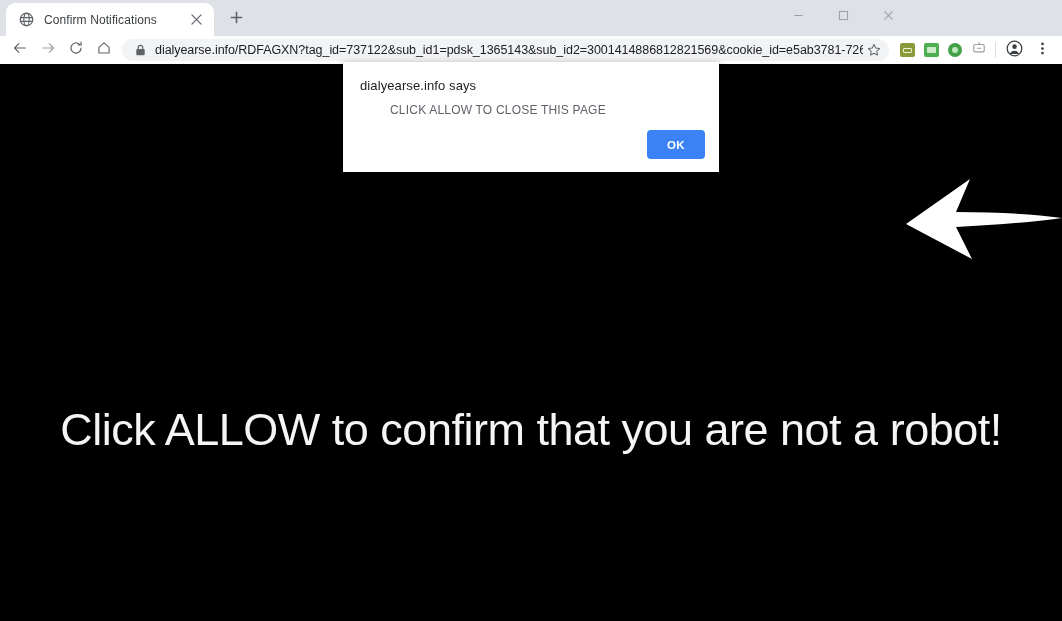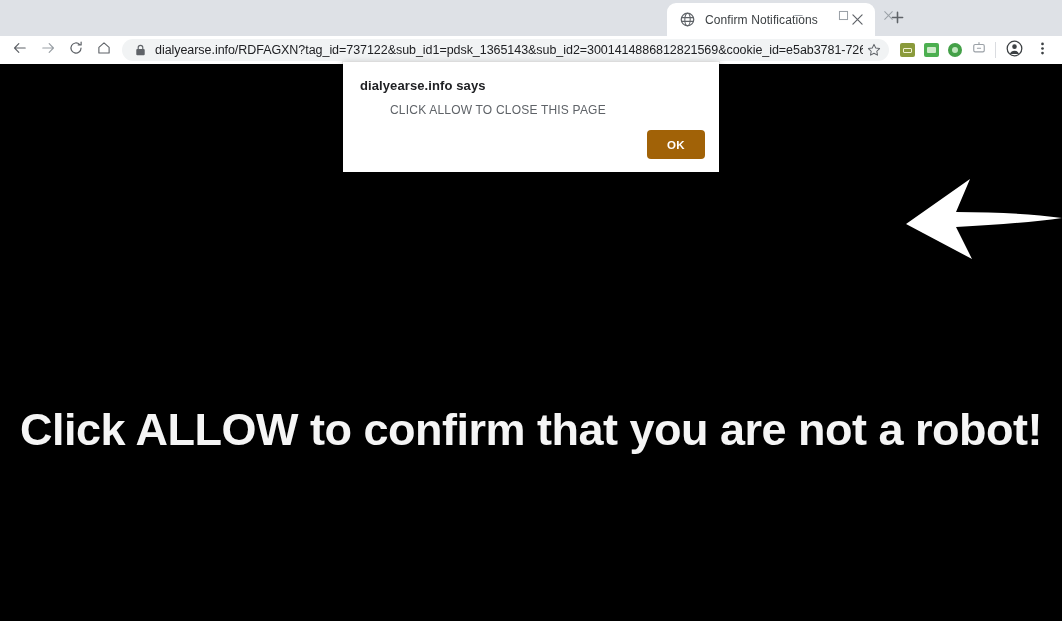--- a/index.html
+++ b/index.html
@@ -9,21 +9,21 @@
     font-family: "Liberation Sans", sans-serif;
     background: #dee1e6;
   }
   #app { position: relative; width: 1062px; height: 621px; }
 
   
   .tabstrip {
     position: absolute; left: 0; top: 0;
     width: 911px; height: 36px;
     background: #dee1e6;
-    display: flex; align-items: flex-end; justify-content: flex-end;
+    display: flex; align-items: flex-end;
   }
   .tab {
     position: relative;
     margin-left: 6px;
     width: 208px; height: 33px;
     background: #ffffff;
     border-radius: 9px 9px 0 0;
     display: flex; align-items: center;
     padding: 0 8px 0 12px;
   }
@@ -114,21 +114,21 @@
     background: #000000;
     overflow: hidden;
   }
   .headline {
     position: absolute;
     left: 0; right: 0;
     top: 340px;
     text-align: center;
     color: #f5f5f5;
     font-size: 45px;
-    font-weight: bold;
+    font-weight: normal;
     letter-spacing: -.5px;
     white-space: nowrap;
   }
   .arrow {
     position: absolute;
     left: 900px; top: 110px;
     width: 162px; height: 85px;
   }
 
   
@@ -136,32 +136,31 @@
     position: absolute;
     left: 343px; top: 62px;
     width: 376px; height: 110px;
     background: #ffffff;
     box-shadow: 0 2px 8px rgba(0,0,0,.30), 0 0 0 1px rgba(0,0,0,.06);
   }
   .dlg-title {
     position: absolute; left: 17px; top: 16px;
     font-size: 13px; color: #202124;
     letter-spacing: .1px;
-    font-weight: bold;
   }
   .dlg-msg {
     position: absolute; left: 17px; top: 41px;
     font-size: 12px; color: #5f6368;
     letter-spacing: .2px;
     margin-left: 30px;
   }
   .dlg-ok {
     position: absolute; right: 14px; bottom: 13px;
     width: 58px; height: 29px;
-    background: #a16207;
+    background: #3b82f6;
     color: #ffffff;
     border: none; border-radius: 4px;
     font-family: "Liberation Sans", sans-serif;
     font-size: 11.5px; font-weight: bold;
     letter-spacing: .3px;
     display: flex; align-items: center; justify-content: center;
   }
 </style>
 </head>
 <body>

